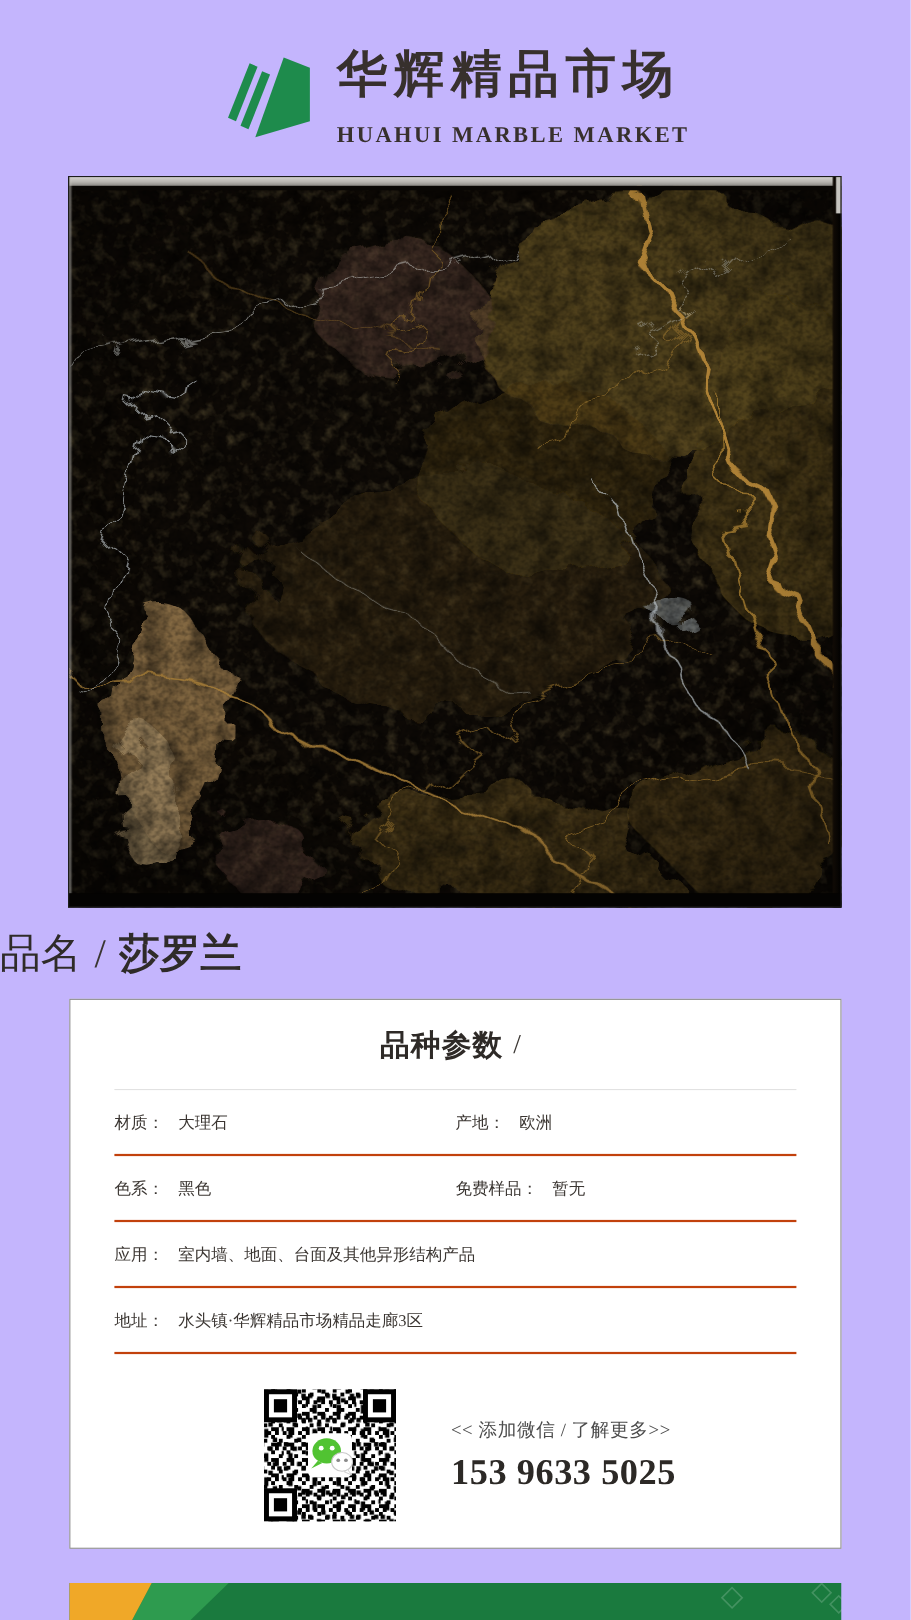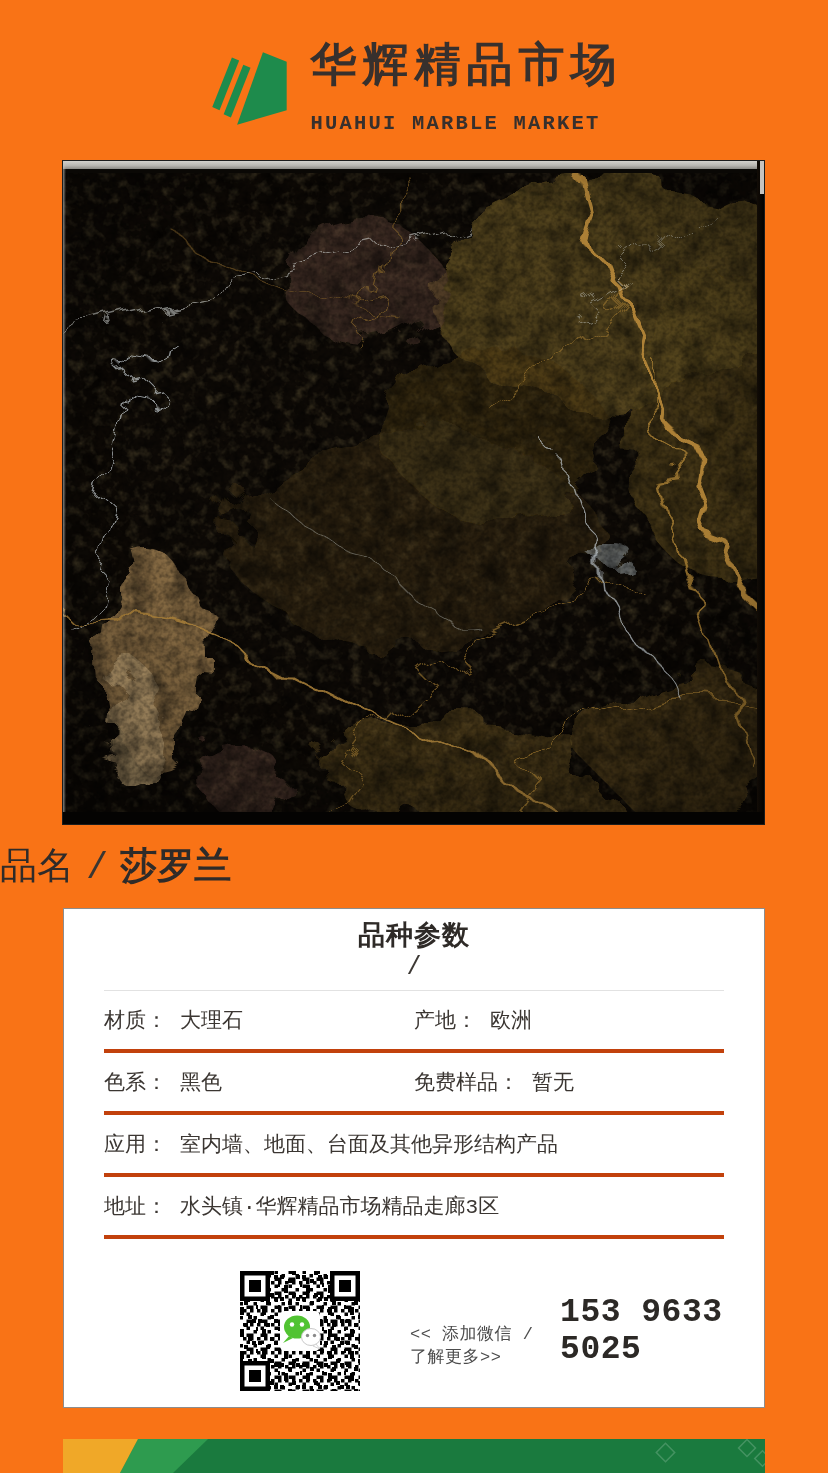--- a/index.html
+++ b/index.html
@@ -1,17 +1,17 @@
 <!DOCTYPE html>
 <html><head>
 <meta charset="utf-8">
 <style>
   html,body{margin:0;padding:0;background:#fff;}
-  .page{position:relative;width:828px;height:1473px;background:#f97316;overflow:hidden;
-        font-family:Liberation Mono, monospace;}
+  .page{position:relative;width:828px;height:1473px;background:#c4b5fd;overflow:hidden;
+        font-family:Liberation Serif, serif;}
 
   
   .brand{position:absolute;top:42px;left:0;width:100%;display:flex;justify-content:center;align-items:center;gap:17px;}
   .brand-logo{width:88px;height:93px;flex:0 0 auto;}
   .brand-text{display:flex;flex-direction:column;}
   .brand-zh{font-size:46px;font-weight:800;letter-spacing:6px;color:#37302d;line-height:1.15;white-space:nowrap;}
   .brand-en{font-size:20.5px;font-weight:700;letter-spacing:2.2px;color:#37302d;margin-top:17px;white-space:nowrap;}
 
   
   .marble{position:absolute;left:62px;top:160px;width:703px;height:665px;}
@@ -19,35 +19,35 @@
 
   
   .ptitle{position:absolute;top:843px;left:0;width:100%;color:#2f2b29;font-size:37px;line-height:50px;}
   .ptitle .lbl{font-weight:500;}
   .ptitle .sep{margin:0 12px;font-weight:400;color:#3a3632;}
   .ptitle .val{font-weight:800;}
 
   
   .card{position:absolute;left:63px;top:908px;width:702px;height:500px;border:1px solid #8d8d8d;background:#fff;box-sizing:border-box;}
   .card-inner{margin:0 40px;}
-  .spec-title{height:81px;display:flex;align-items:center;justify-content:center;border-bottom:1px solid #e2e2e2;color:#2e2a27;flex-direction:column;}
+  .spec-title{height:81px;display:flex;align-items:center;justify-content:center;border-bottom:1px solid #e2e2e2;color:#2e2a27;}
   .spec-title .t-zh{font-size:27px;font-weight:800;letter-spacing:1px;}
   .spec-title .t-sep{font-size:25px;margin:0 9px;font-weight:400;color:#3c3834;}
   .spec-title .t-en{font-size:23px;font-weight:600;letter-spacing:.3px;color:#353028;}
-  .spec-row{height:58px;display:flex;align-items:center;border-bottom:4px solid #c2410c;
-            font-size:21px;color:#3b3632;}
+  .spec-row{height:58px;display:flex;align-items:center;border-bottom:2px solid #c2410c;
+            font-size:15px;color:#3b3632;}
   .spec-cell{display:flex;align-items:baseline;}
   .spec-cell.half{width:50%;}
   .p-label{margin-right:13px;white-space:nowrap;}
   .p-value{white-space:nowrap;}
 
   
   .contact{height:184px;display:flex;align-items:center;gap:46px;padding-left:132px;box-sizing:border-box;}
   .qr{width:128px;height:128px;flex:0 0 auto;}
-  .contact-text{display:flex;flex-direction:row;align-items:flex-end;gap:10px;min-width:250px;}
+  .contact-text{display:flex;flex-direction:column;align-items:flex-start;gap:10px;min-width:250px;}
   .c-hint{font-size:17px;color:#4c4c4c;letter-spacing:.5px;}
   .c-guide{font-size:21px;color:#3a3a3a;letter-spacing:1.5px;}
   .c-phone{font-size:33px;font-weight:700;color:#2c2926;letter-spacing:.5px;}
 
   
   .footer-bar{position:absolute;left:63px;top:1439px;width:702px;height:34px;}
 </style>
 </head>
 <body>
 

